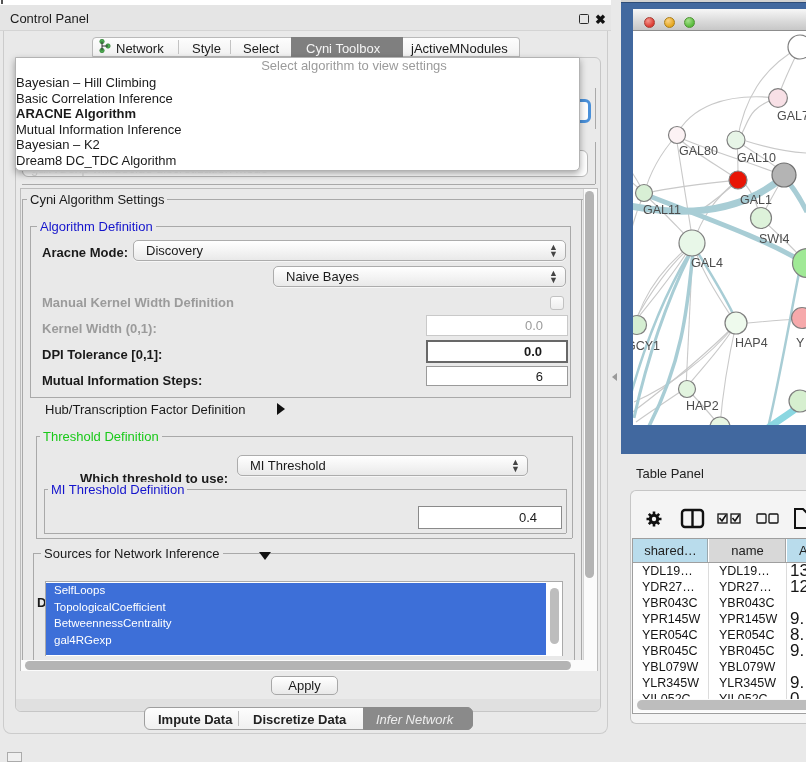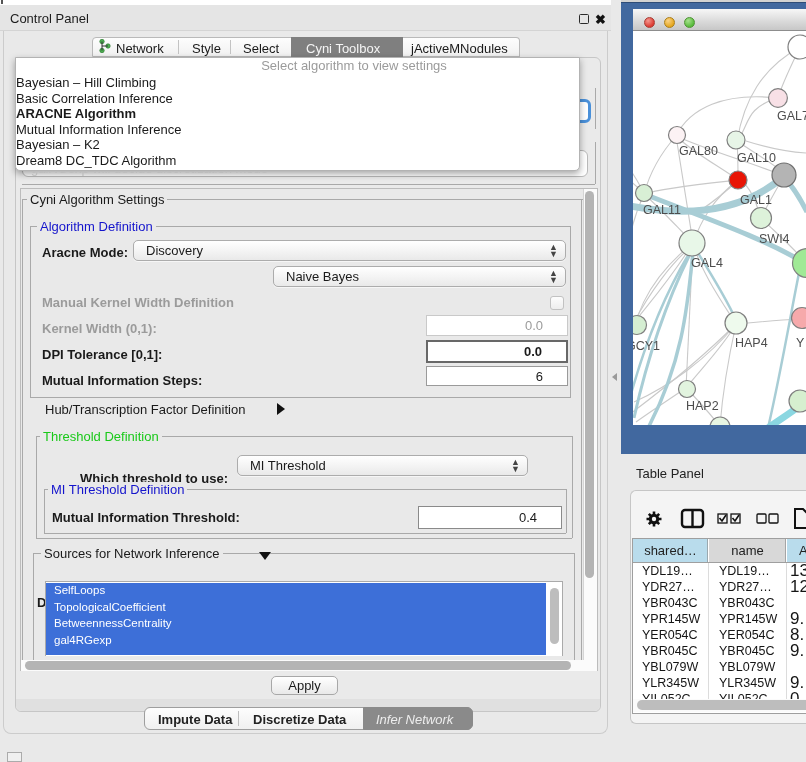--- a/index.html
+++ b/index.html
@@ -101,21 +101,20 @@
 <div class="abs grouplbl" style="left:40px;top:429px;color:#19c919;">Threshold Definition</div>
 
 <div class="abs b" style="left:80px;top:463px;margin-top:8px;">Which threshold to use:</div>
 <div class="combo" style="left:237px;top:455px;width:291px;height:21px;">MI Threshold<span class="arr">▲<br>▼</span></div>
 
 <div class="abs groupline" style="left:44px;top:489px;width:522px;height:1px;"></div>
 <div class="abs groupline" style="left:44px;top:489px;width:1px;height:44px;"></div>
 <div class="abs groupline" style="left:566px;top:489px;width:1px;height:44px;"></div>
 <div class="abs groupline" style="left:44px;top:533px;width:522px;height:1px;"></div>
 <div class="abs grouplbl" style="left:48px;top:482px;color:#1414cc;">MI Threshold Definition</div>
-<div class="abs b" style="left:52px;top:510px;">Mutual Information Threshold:</div>
 <div class="field" style="left:418px;top:506px;width:144px;height:23px;border:1px solid #8a8a8a;">0.4</div>
 
 <div class="abs groupline" style="left:33px;top:553px;width:541px;height:1px;"></div>
 <div class="abs groupline" style="left:33px;top:553px;width:1px;height:107px;"></div>
 <div class="abs groupline" style="left:574px;top:553px;width:1px;height:107px;"></div>
 <div class="abs grouplbl" style="left:41px;top:546px;">Sources for Network Inference</div>
 <div class="abs" style="left:259px;top:552px;width:0;height:0;border-top:8px solid #111;border-left:6px solid transparent;border-right:6px solid transparent;"></div>
 <div class="abs b" style="left:37px;top:595px;">Data Attributes</div>
 
 <div class="abs" style="left:45px;top:581px;width:518px;height:75px;background:#fff;border:1px solid #aaa;border-bottom:none;"></div>

